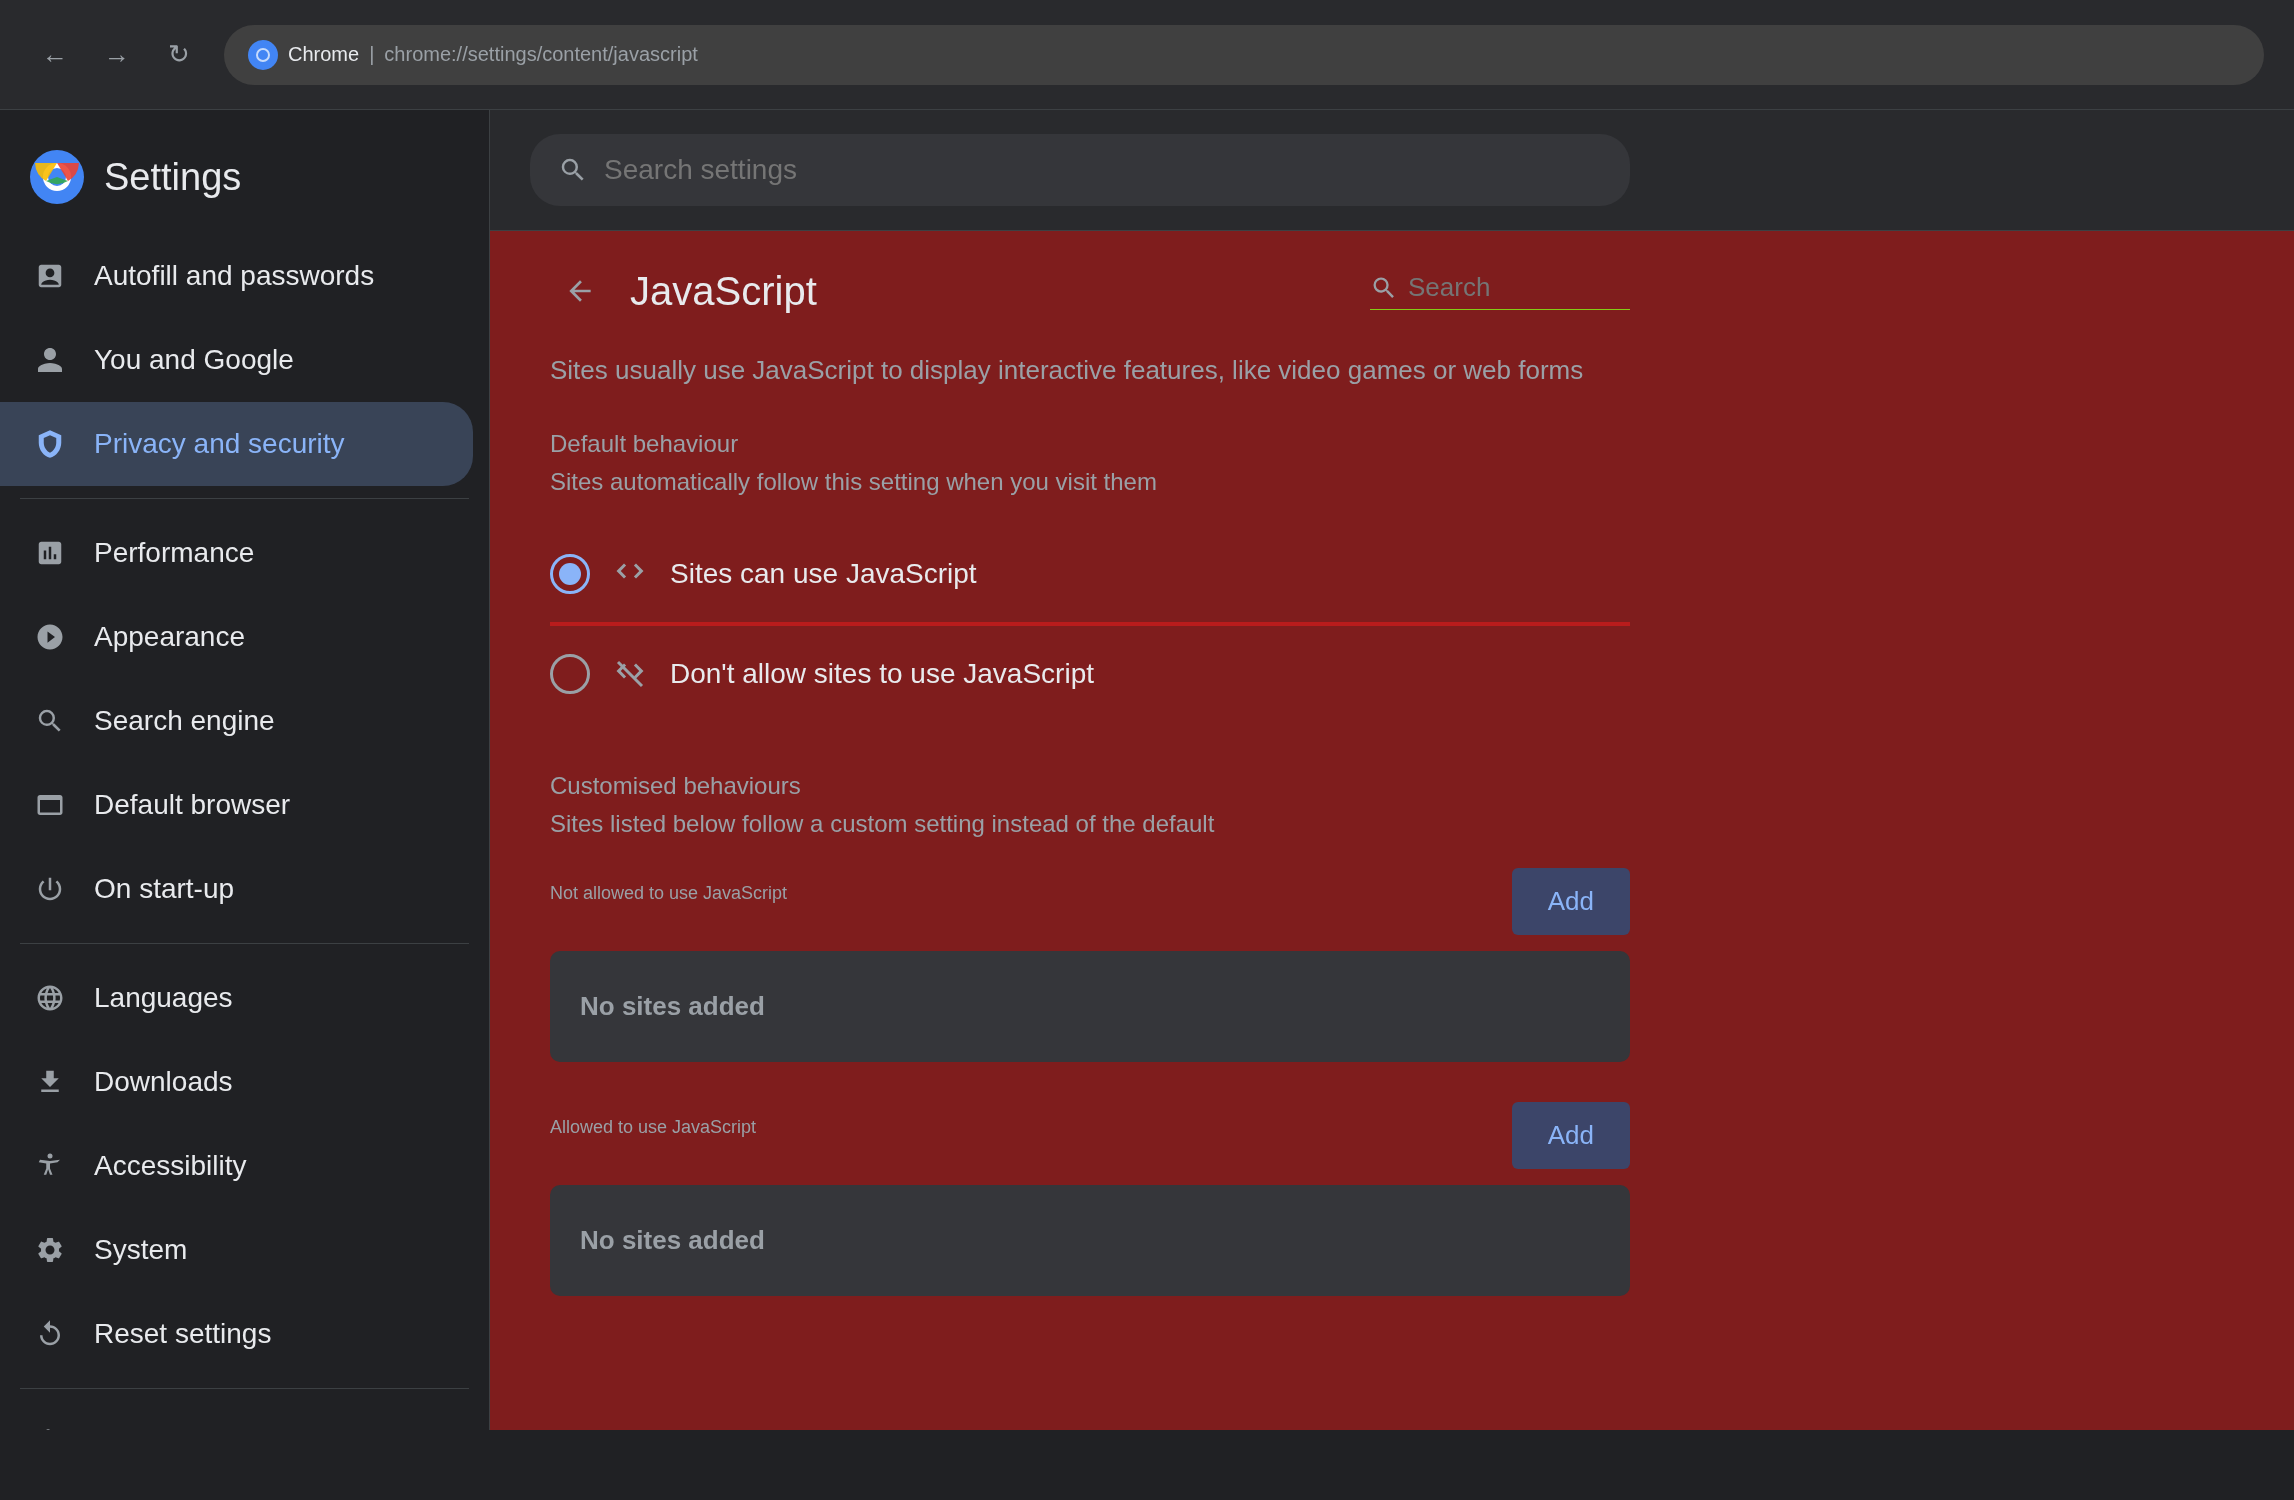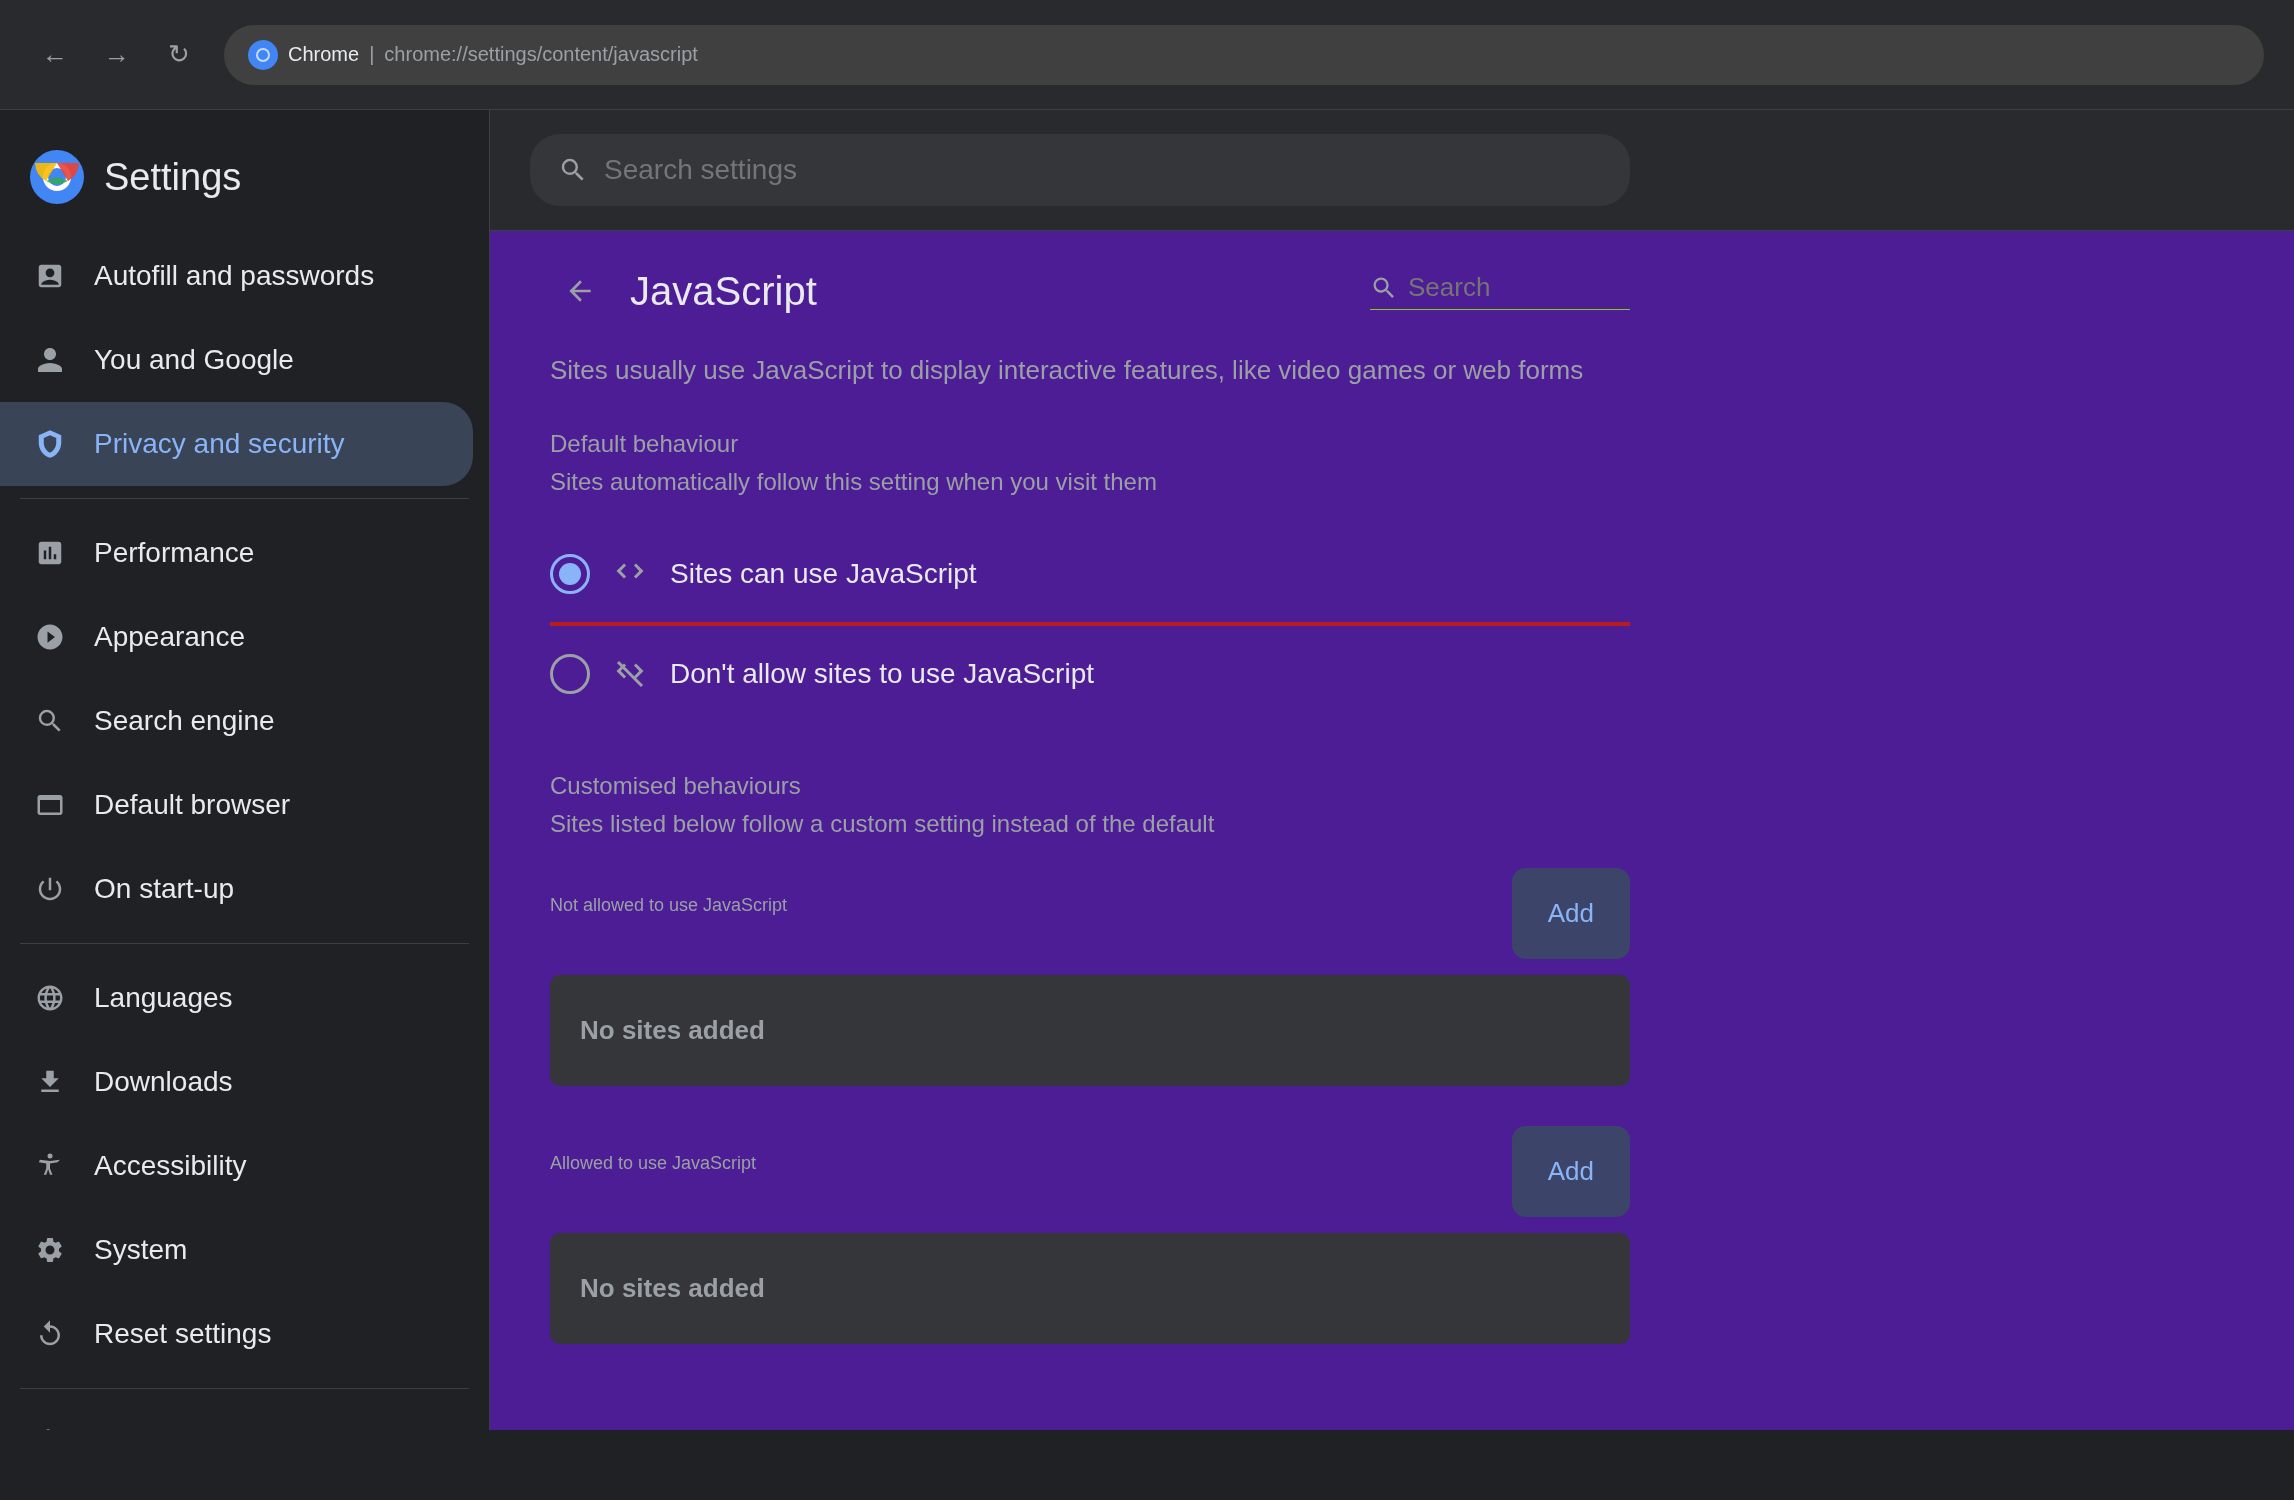--- a/index.html
+++ b/index.html
@@ -125,21 +125,21 @@
     .sidebar-item.active .icon { color: #8ab4f8; }
     .sidebar-divider {
       height: 1px;
       background: #3c4043;
       margin: 12px 20px;
     }
 
     
     .content-area {
       flex: 1;
-      background: #4c1d95;
+      background: #7f1d1d;
       overflow-y: auto;
       padding: 0;
     }
 
     
     .settings-search-bar {
       background: #292a2d;
       padding: 24px 40px;
       border-bottom: 1px solid #3c4043;
     }
@@ -285,22 +285,22 @@
       display: flex;
       align-items: center;
       justify-content: space-between;
       margin-bottom: 16px;
     }
 
     .add-btn {
       background: #3c4569;
       color: #8ab4f8;
       border: none;
-      border-radius: 14px;
-      padding: 30px 36px;
+      border-radius: 6px;
+      padding: 18px 36px;
       font-size: 26px;
       cursor: pointer;
       font-weight: 500;
     }
 
     .no-sites {
       color: #9aa0a6;
       font-size: 26px;
       padding: 30px 30px;
       display: block;

